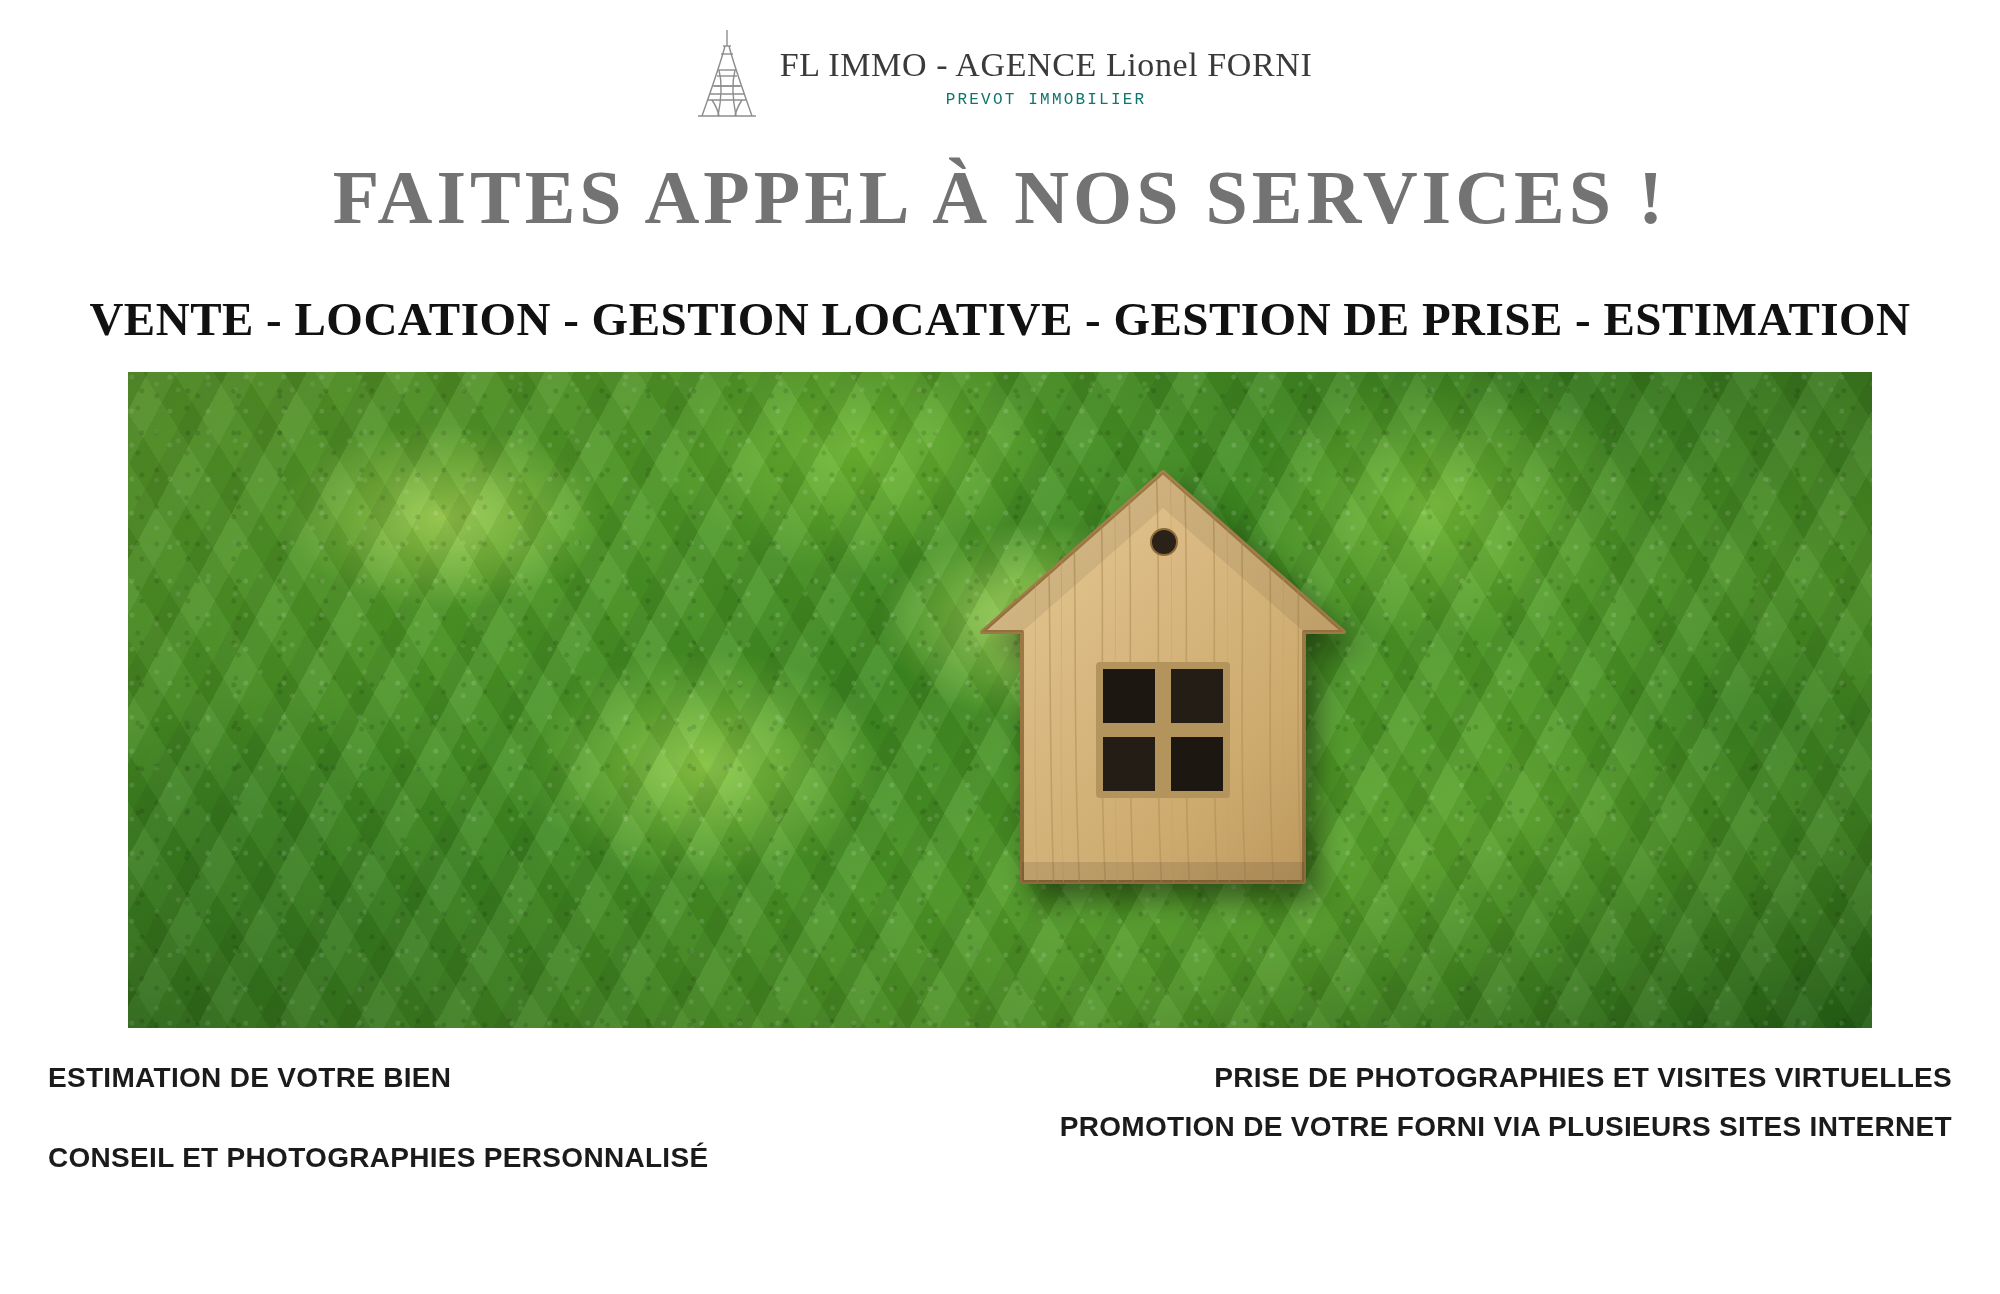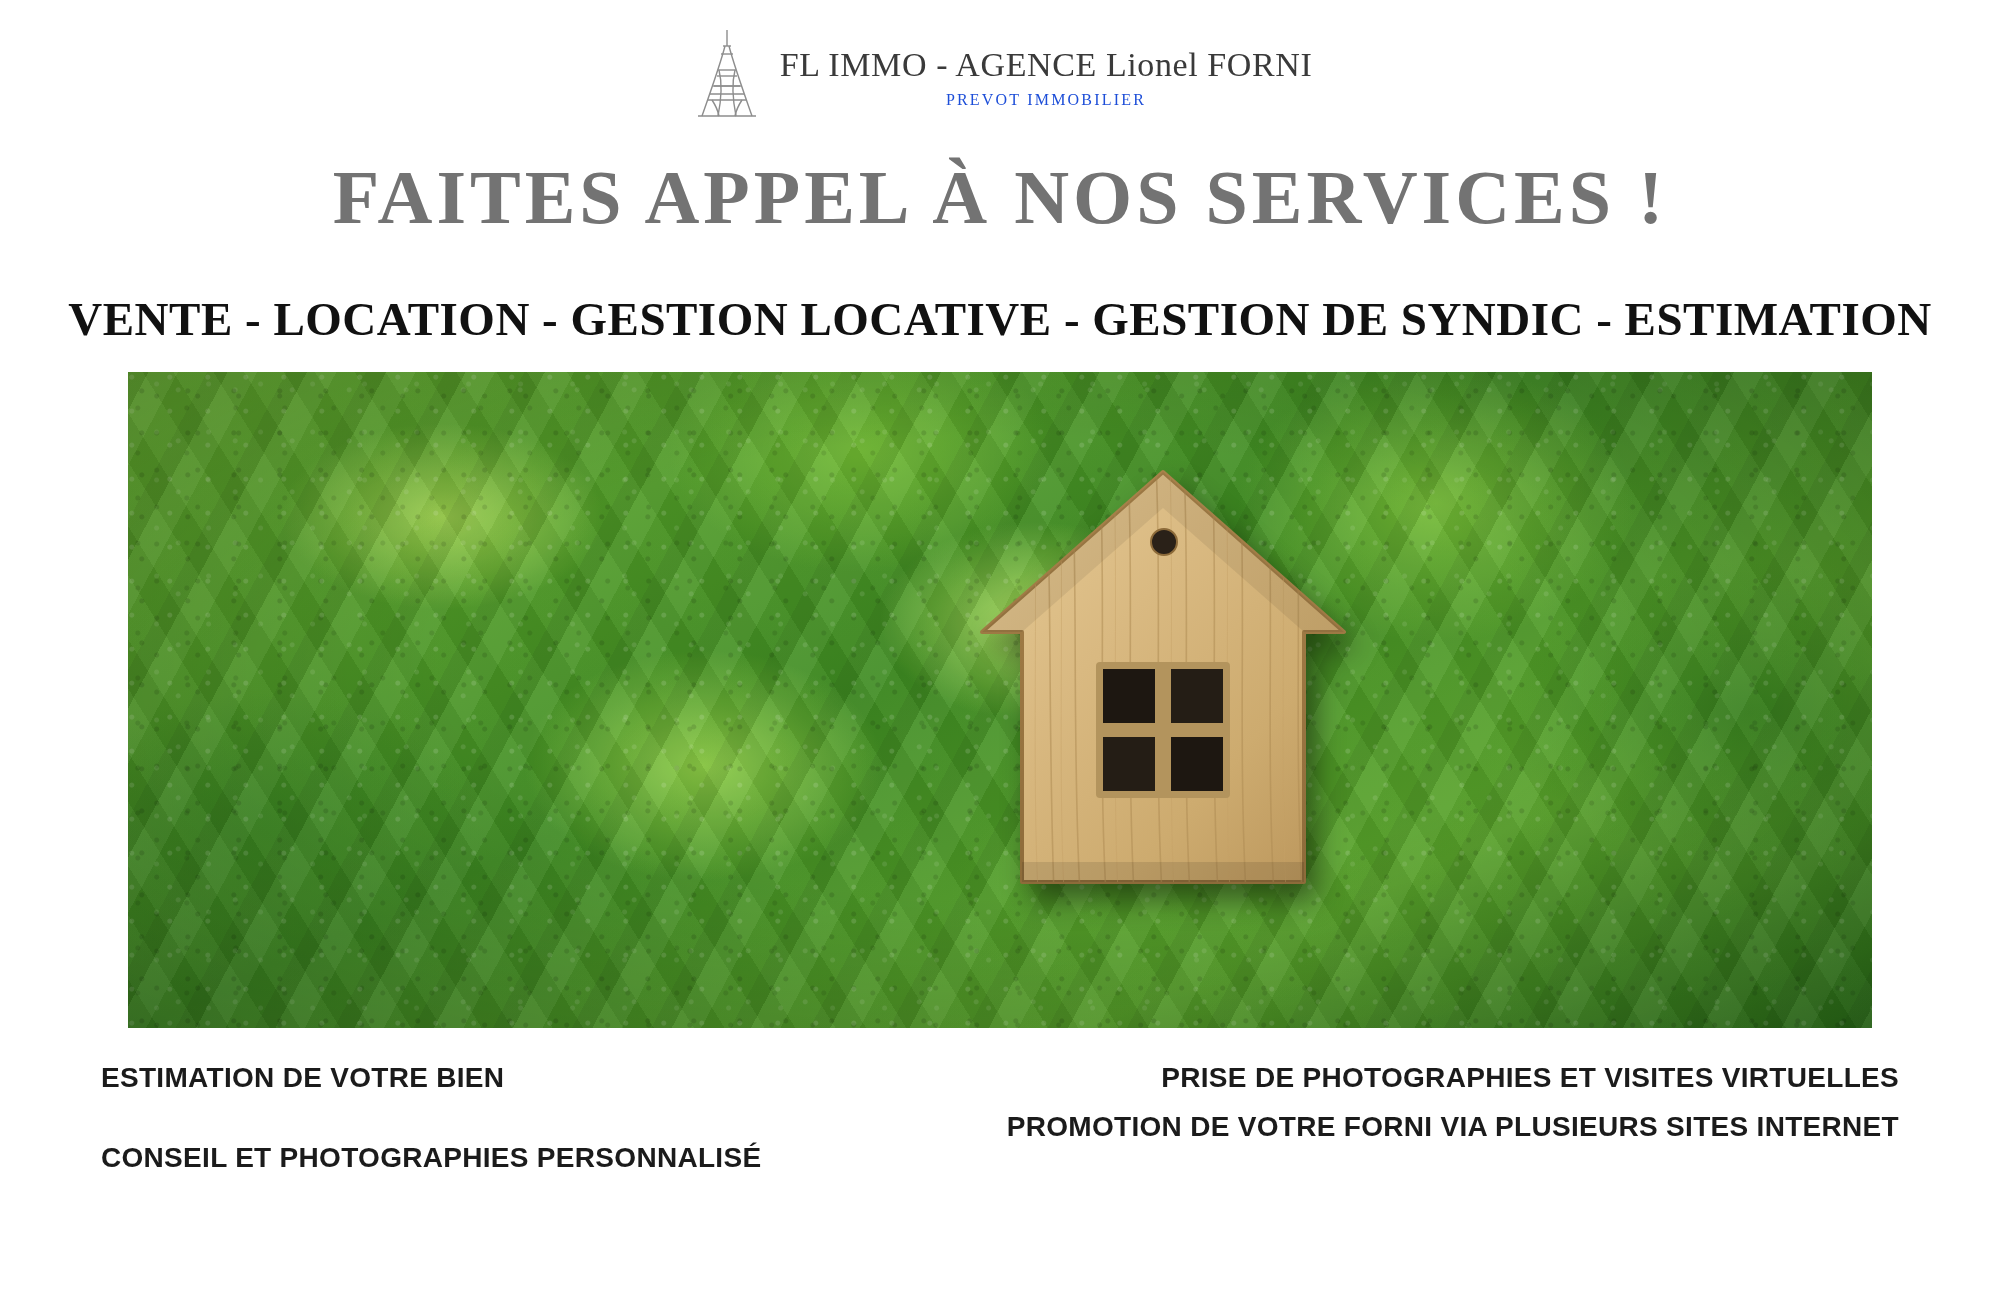--- a/index.html
+++ b/index.html
@@ -44,24 +44,24 @@
     margin-top: 6px;
   }
   .logo-main {
     font-family: "Liberation Serif", serif;
     font-size: 34px;
     letter-spacing: 0.6px;
     color: #3a3a3a;
     white-space: nowrap;
   }
   .logo-sub {
-    font-family: Liberation Serif, serif;
+    font-family: Liberation Mono, monospace;
     font-size: 16px;
     letter-spacing: 2.2px;
-    color: #1d4ed8;
+    color: #0f766e;
     margin-top: 7px;
     white-space: nowrap;
   }
 
   
   .headline {
     text-align: center;
     font-family: "Liberation Serif", serif;
     font-size: 76px;
     letter-spacing: 4px;
@@ -142,21 +142,21 @@
     filter: drop-shadow(10px 16px 14px rgba(0,0,0,0.45));
   }
   .house-svg { display: block; width: 100%; height: 100%; }
 
   
   .services {
     position: absolute;
     left: 0;
     top: 1062px;
     width: 2000px;
-    padding: 0 101px;
+    padding: 0 48px;
     box-sizing: border-box;
     display: flex;
     justify-content: space-between;
     font-weight: bold;
     font-size: 28px;
     letter-spacing: 0.3px;
     color: #1b1b1b;
   }
   .services-col { display: flex; flex-direction: column; gap: 48px; }
   .services-col.right { text-align: right; align-items: flex-end; gap: 17px; }
@@ -190,21 +190,21 @@
       </svg>
     </span>
     <span class="logo-texts">
       <span class="logo-main">FL IMMO - AGENCE Lionel FORNI</span>
       <span class="logo-sub">PREVOT IMMOBILIER</span>
     </span>
   </div>
 </div>
 
 <h1 class="headline">FAITES APPEL À NOS SERVICES !</h1>
-<h2 class="subheadline">VENTE - LOCATION - GESTION LOCATIVE - GESTION DE SYNDIC - ESTIMATION</h2>
+<h2 class="subheadline">VENTE - LOCATION - GESTION LOCATIVE - GESTION DE PRISE - ESTIMATION</h2>
 
 <div class="hero-wrap">
   <div class="moss"></div>
   <div class="moss-shade"></div>
   <div class="moss-texture"></div>
   <div class="moss-vignette"></div>
 
   <div class="house">
     <svg class="house-svg" viewBox="0 0 390 430" xmlns="http://www.w3.org/2000/svg">
       <defs>

